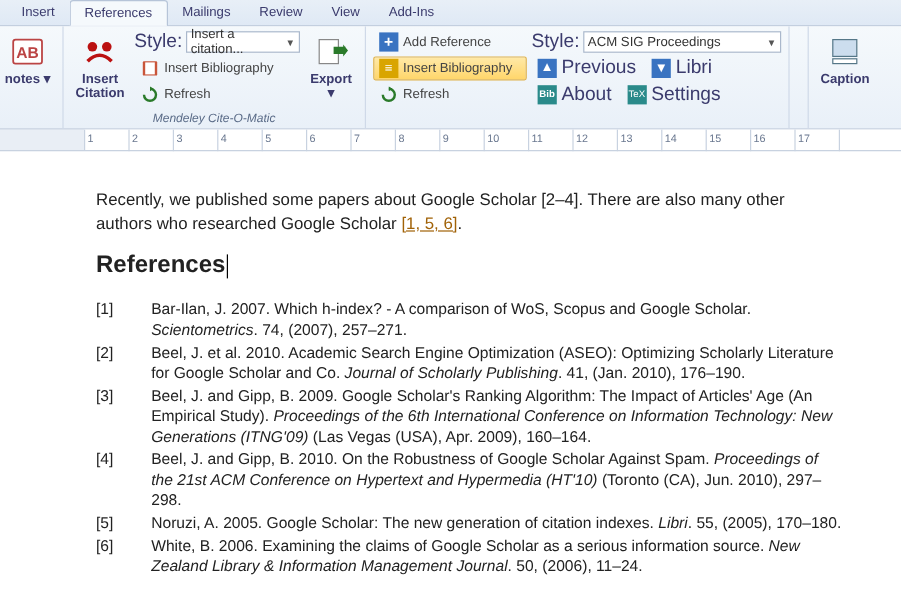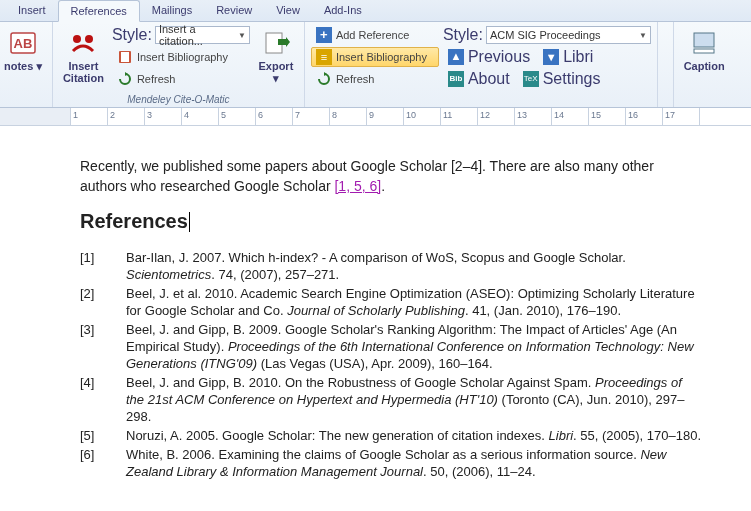--- a/index.html
+++ b/index.html
@@ -29,21 +29,21 @@
 
 
 .ruler { height:18px; background:#e9eef5; border-bottom:1px solid #c8d2e0; position:relative; font-size:9px; color:#6a7890; }
 .ruler-inner { position:absolute; left:70px; right:0; top:0; bottom:0; background:#fff; border-left:1px solid #c8d2e0; display:flex; align-items:center; }
 .tick { position:relative; width:37px; height:18px; border-right:1px solid #c8d2e0; display:flex; align-items:center; justify-content:center; }
 .tick span { position:absolute; top:2px; left:2px; }
 
 
 .doc { padding:30px 48px 20px 80px; font-family:Calibri,Arial,sans-serif; color:#222; }
 .para { font-size:14px; line-height:20px; margin-bottom:14px; }
-.lnk { color:#a21caf; text-decoration:underline; }
+.lnk { color:#a16207; text-decoration:underline; }
 .h { font-size:20px; font-weight:bold; margin:10px 0 16px; position:relative; }
 .cursor { display:inline-block; width:1px; height:20px; background:#000; vertical-align:text-bottom; margin-left:1px; }
 .refs { font-size:13px; line-height:17px; }
 .ref { display:flex; margin-bottom:2px; }
 .ref .n { width:34px; flex-shrink:0; }
 .ref .b { flex:1;margin-left:12px; }
 .ref .b i { font-style:italic; }
 
 svg { display:block; }
 </style>

